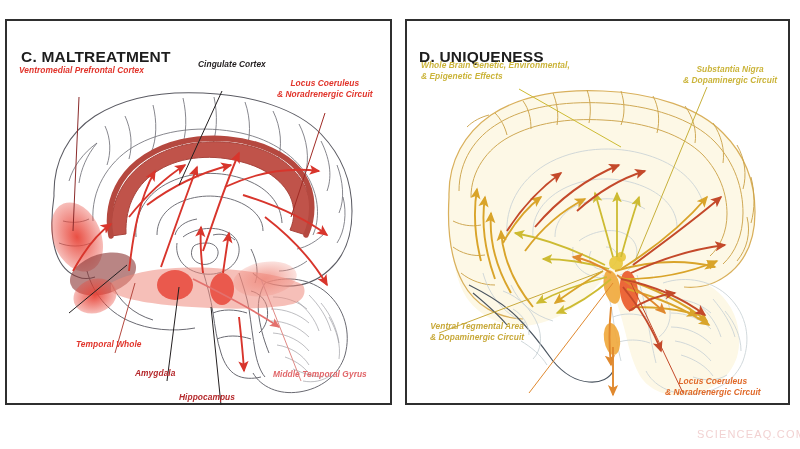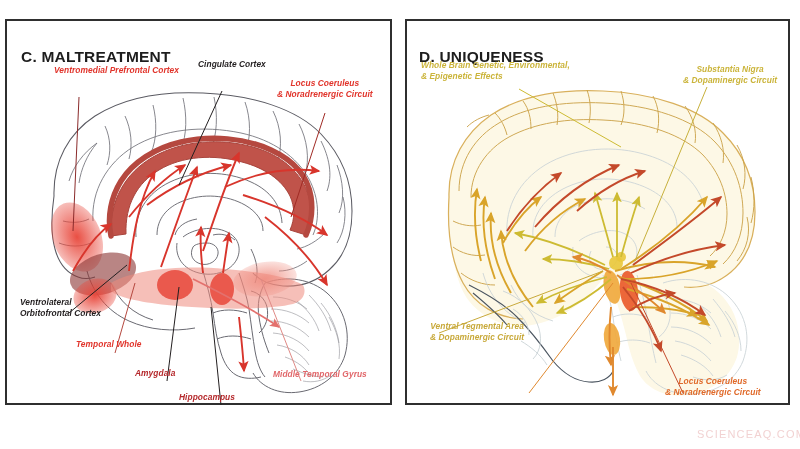--- a/index.html
+++ b/index.html
@@ -205,26 +205,24 @@
           <path d="M108 332 L128 262" stroke="#b5483f"></path>
           <path d="M160 360 L172 266" stroke="#231f20"></path>
           <path d="M214 384 L204 286" stroke="#231f20"></path>
           <path d="M294 360 L254 258" stroke="#e08a86"></path>
         </g>
       </svg>
     </div>
 
     <div class="panel-title" id="title-c">C. MALTREATMENT</div>
 
-    <div class="lbl" style="left:12px;top:44px;color:#e1342b;margin-left:35px;">Ventromedial Prefrontal Cortex</div>
+    <div class="lbl" style="left:12px;top:44px;color:#e1342b;">Ventromedial Prefrontal Cortex</div>
     <div class="lbl" style="left:191px;top:38px;color:#231f20;">Cingulate Cortex</div>
     <div class="lbl" style="left:270px;top:57px;color:#e1342b;text-align:center;">Locus Coeruleus
 &amp; Noradrenergic Circuit</div>
-    <div class="lbl" style="left:13px;top:276px;color:#231f20;">Ventrolateral
-Orbitofrontal Cortex</div>
     <div class="lbl" style="left:69px;top:318px;color:#e1342b;">Temporal Whole</div>
     <div class="lbl" style="left:128px;top:347px;color:#b5282b;">Amygdala</div>
     <div class="lbl" style="left:172px;top:371px;color:#b5282b;">Hippocampus</div>
     <div class="lbl" style="left:266px;top:348px;color:#e1676a;">Middle Temporal Gyrus</div>
   </div>
 
   <div class="panel" id="panel-d">
     <div class="svgwrap">
       <svg viewBox="0 0 385 386" width="385" height="386" xmlns="http://www.w3.org/2000/svg">
         <defs>

